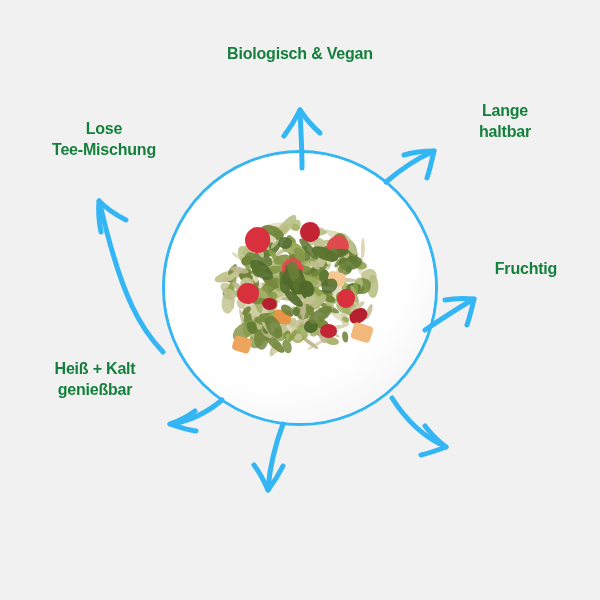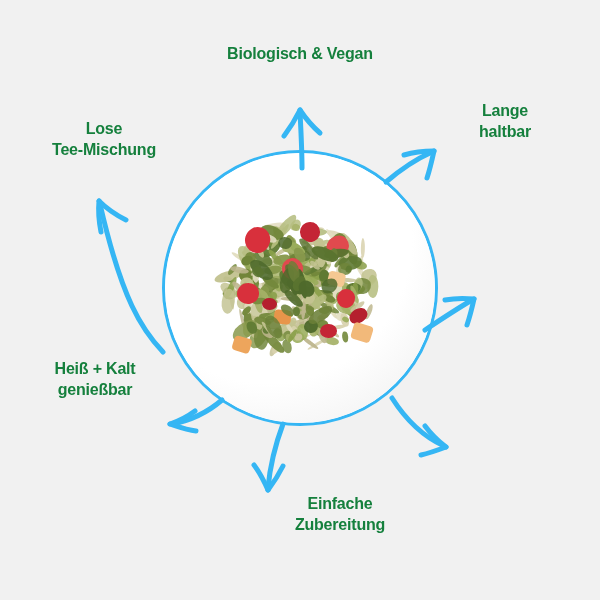--- a/index.html
+++ b/index.html
@@ -534,21 +534,20 @@
     <g>
       <path d="M163,352 C142,330 122,300 100,204" fill="none" stroke="#35b6f4" stroke-width="5" stroke-linecap="round"></path>
       <path d="M99,201 C98,212 99,222 101,232" fill="none" stroke="#35b6f4" stroke-width="5" stroke-linecap="round"></path>
       <path d="M99,201 C107,209 116,215 126,220" fill="none" stroke="#35b6f4" stroke-width="5" stroke-linecap="round"></path>
     </g>
   </svg>
 
   <div class="feature f-bio">Biologisch &amp; Vegan</div>
   <div class="feature f-lange">Lange
 haltbar</div>
-  <div class="feature f-einfach">Einfache
-Zubereitung</div>
+  <div class="feature f-fruchtig">Fruchtig</div>
   <div class="feature f-heiss">Heiß + Kalt
 genießbar</div>
   <div class="feature f-lose">Lose
 Tee-Mischung</div>
 
 
 </div>
 
 </body></html>

